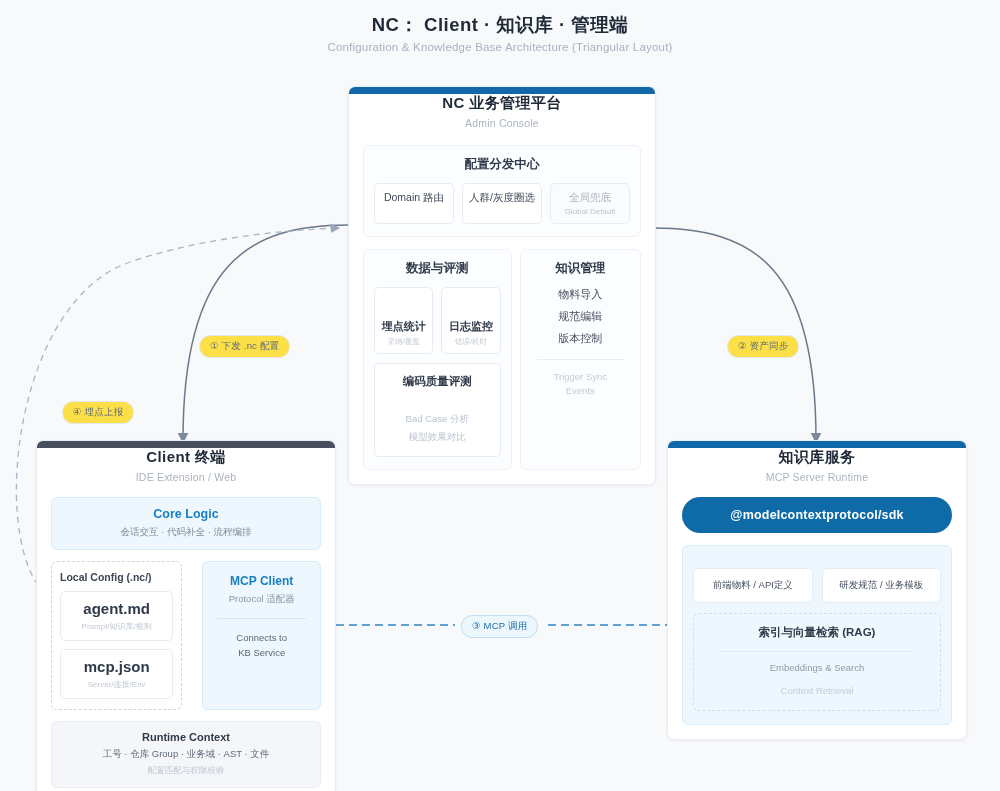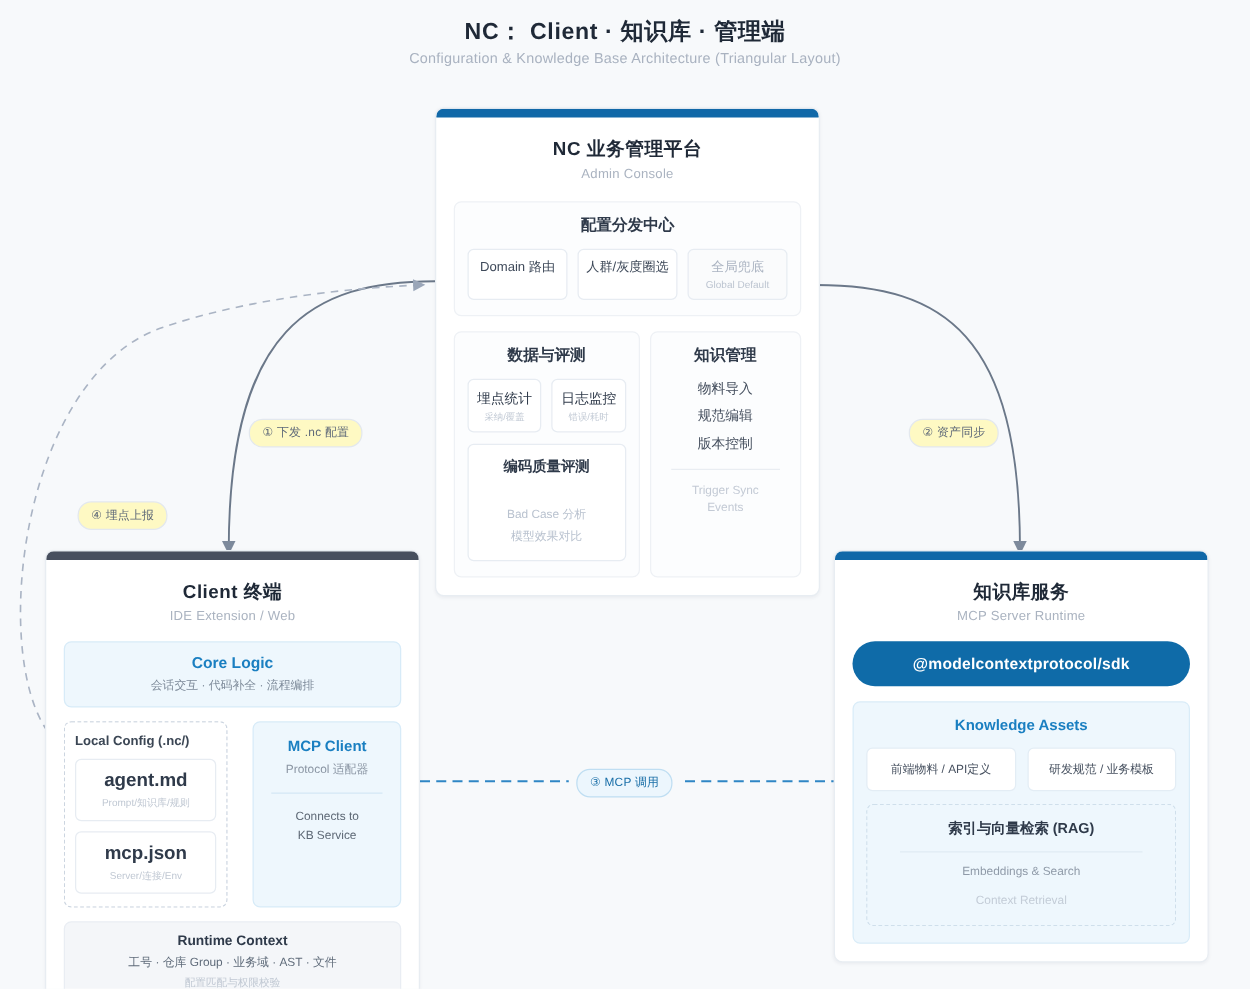--- a/index.html
+++ b/index.html
@@ -34,21 +34,21 @@
   
   .panel {
     position: absolute;
     background: #ffffff;
     border-radius: 7px;
     border: 1px solid #e8edf2;
     box-shadow: 0 1px 3px rgba(26,42,64,.06);
     overflow: hidden;
   }
   .panel-bar { height: 7px; width: 100%; }
-  .panel-body { padding: 16px 14px 14px; }
+  .panel-body { padding: 0 14px 14px; }
   .panel-title {
     text-align: center; font-size: 15px; font-weight: bold;
     color: #1f2937; letter-spacing: .4px;
   }
   .panel-sub {
     text-align: center; font-size: 10.5px; color: #aab3c0;
     margin-top: 4px; letter-spacing: .2px;
   }
 
   
@@ -81,21 +81,21 @@
 
   .two-col { display: flex; gap: 8px; margin-top: 12px; align-items: stretch; }
   .col-left { flex: 1 1 56%; }
   .col-right { flex: 1 1 44%; }
 
   .metric-row { display: flex; gap: 8px; }
   .metric {
     flex: 1 1 0; background: #fff; border: 1px solid #e7ecf2;
     border-radius: 5px; padding: 7px 3px 6px; text-align: center;
   }
-  .metric .m-main { font-size: 11px; font-weight: normal; color: #2f3a4a; }
+  .metric .m-main { font-size: 11px; font-weight: bold; color: #2f3a4a; margin-top: 24px; }
   .metric .m-sub { font-size: 7.5px; color: #c2cad5; margin-top: 3px; }
 
   .eval-box {
     margin-top: 9px; background: #fff; border: 1px solid #e7ecf2;
     border-radius: 5px; padding: 10px 6px 12px; text-align: center;
   }
   .eval-box .e-main { font-size: 11.5px; font-weight: bold; color: #2f3a4a; }
   .eval-box .e-line { font-size: 9.5px; color: #b9c2cf; margin-top: 24px; }
 
   .km-item { text-align: center; font-size: 11px; color: #46505f; margin-top: 7px; }
@@ -177,21 +177,21 @@
     padding: 11px 8px 14px; background: transparent;
   }
   .rag-title { text-align: center; font-size: 11.5px; font-weight: bold; color: #2f3a4a; }
   .rag-div { height: 1px; background: #e0ebf3; margin: 11px 18px 10px; }
   .rag-line { text-align: center; font-size: 9.5px; color: #8f9aa8; }
   .rag-line2 { text-align: center; font-size: 9.5px; color: #c3ccd7; margin-top: 12px; }
 
   
   .edge-label {
     position: absolute;
-    background: #fef9c3;
+    background: #fde047;
     border: 1px solid #e3e8ee;
     border-radius: 11px;
     font-size: 9.5px;
     color: #5d6878;
     padding: 4px 10px;
     white-space: nowrap;
     letter-spacing: .2px;
   }
   .edge-label.blue {
     background: #ecf6fd;
@@ -332,21 +332,20 @@
 
   <div class="panel" style="left:667px; top:440px; width:298px;">
     <div class="panel-bar" style="background:#1068a8;"></div>
     <div class="panel-body">
       <div class="panel-title">知识库服务</div>
       <div class="panel-sub">MCP Server Runtime</div>
 
       <div class="sdk-pill">@modelcontextprotocol/sdk</div>
 
       <div class="assets">
-        <div class="assets-title">Knowledge Assets</div>
         <div class="assets-row">
           <div class="asset-card">前端物料 / API定义</div>
           <div class="asset-card">研发规范 / 业务模板</div>
         </div>
 
         <div class="rag">
           <div class="rag-title">索引与向量检索 (RAG)</div>
           <div class="rag-div"></div>
           <div class="rag-line">Embeddings &amp; Search</div>
           <div class="rag-line2">Context Retrieval</div>

